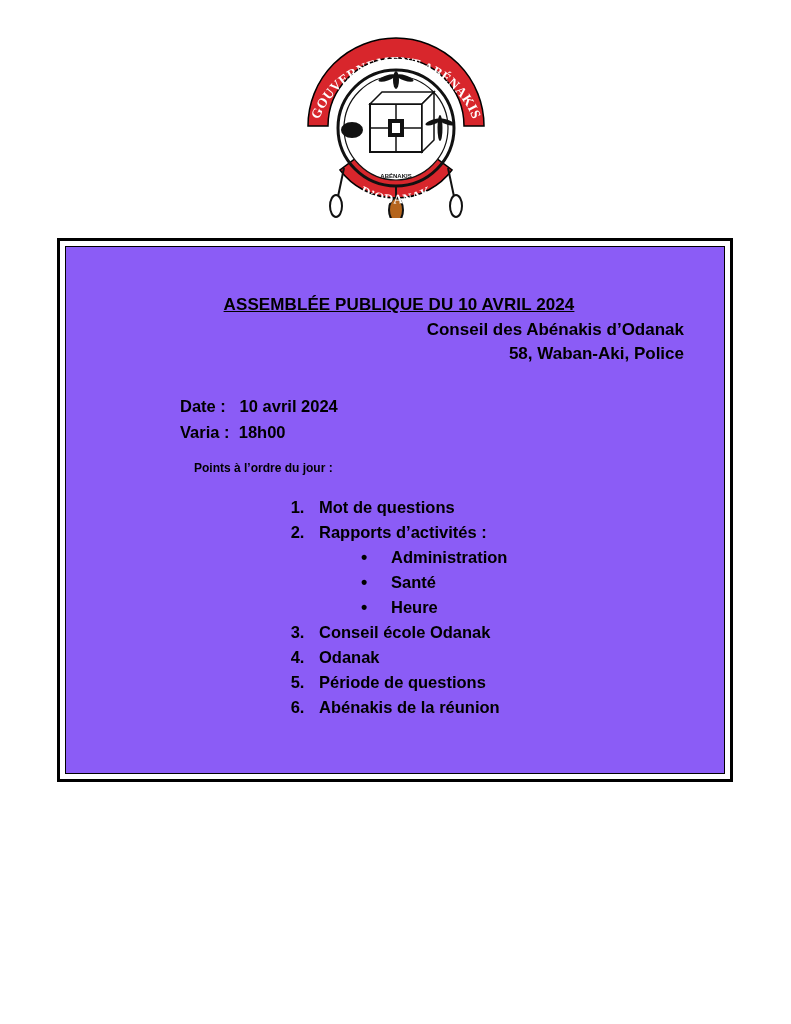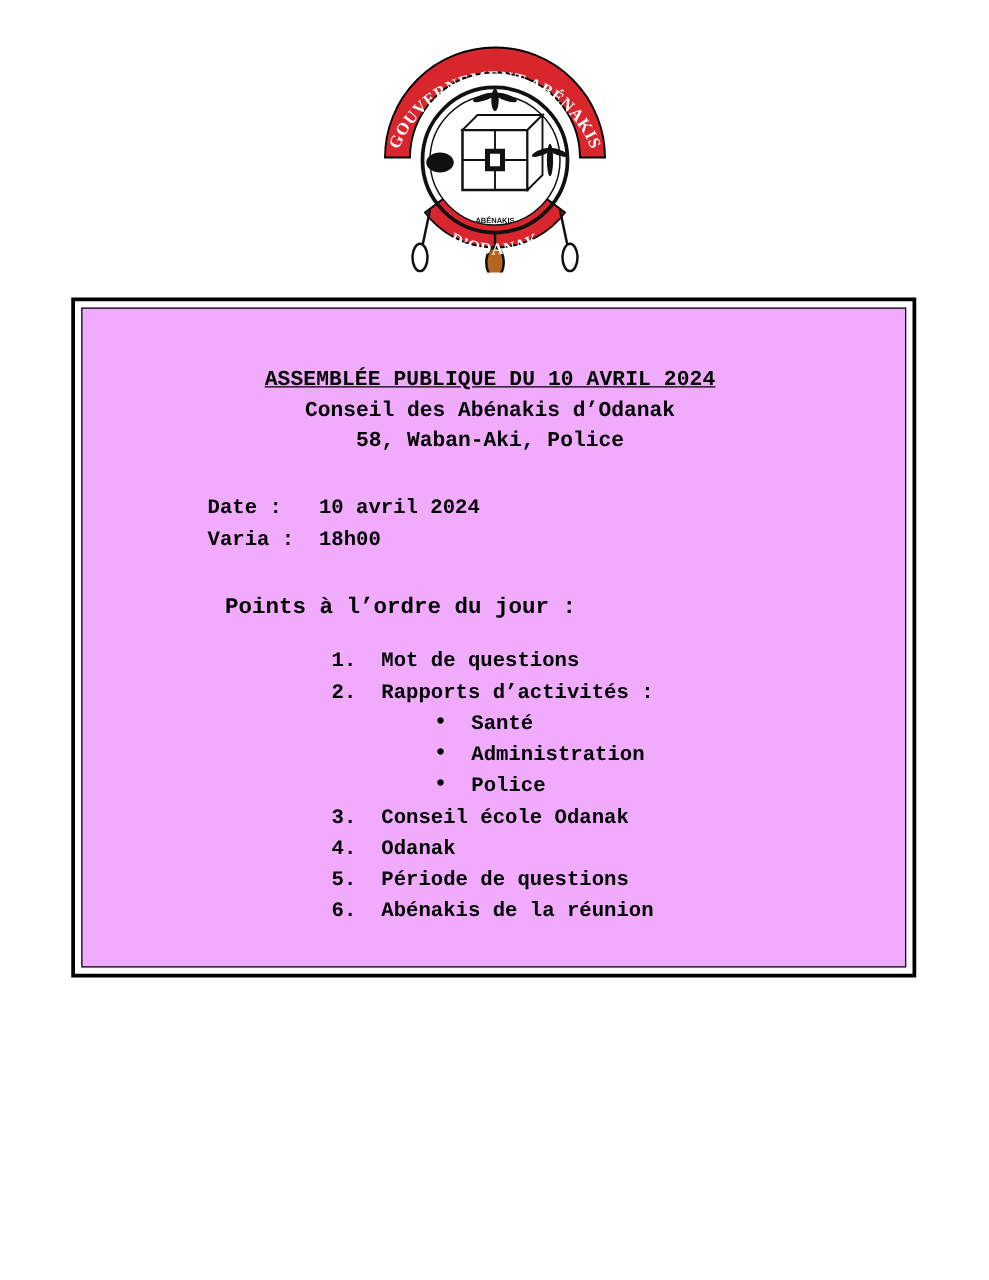--- a/index.html
+++ b/index.html
@@ -41,56 +41,55 @@
     background: #ffffff;
     box-sizing: border-box;
   }
   .doc-inner {
     position: absolute;
     left: 5px;
     top: 5px;
     right: 5px;
     bottom: 5px;
     border: 1px solid #000000;
-    background: #f0abfc;
+    background: #8b5cf6;
     box-sizing: border-box;
-    padding: 46px 40px 20px 34px;
-    font-family: Liberation Mono, monospace;
+    padding: 46px 40px 20px 48px;
   }
 
   .title {
     text-align: center;
     font-weight: bold;
     font-size: 17px;
     text-decoration: underline;
     letter-spacing: 0.1px;
     line-height: 1.45;
   }
   .subtitle {
-    text-align: center;
+    text-align: right;
     font-weight: bold;
     font-size: 17px;
     line-height: 1.45;
   }
 
   .meta {
     margin-top: 26px;
     margin-left: 66px;
     font-weight: bold;
     font-size: 16.5px;
     line-height: 1.6;
   }
   .meta .label { display: inline-block; text-align: right; }
   .meta .value { display: inline-block; }
 
   .agenda-heading {
-    margin-top: 30px;
+    margin-top: 15px;
     margin-left: 80px;
     font-weight: bold;
-    font-size: 18px;
+    font-size: 12px;
   }
 
   ol.agenda {
     margin: 20px 0 0 0;
     padding-left: 195px;
     font-weight: bold;
     font-size: 16.5px;
     line-height: 1.52;
   }
   ol.agenda > li {
@@ -197,27 +196,27 @@
     <div class="agenda-heading">Points à l’ordre du jour :</div>
 
     <ol class="agenda">
       <li>
         <span>Mot de questions</span>
       </li>
       <li>
         <span>Rapports d’activités :</span>
         <ul class="sub">
           <li>
+            <span>Administration</span>
+          </li>
+          <li>
             <span>Santé</span>
           </li>
           <li>
-            <span>Administration</span>
-          </li>
-          <li>
-            <span>Police</span>
+            <span>Heure</span>
           </li>
         </ul>
       </li>
       <li>
         <span>Conseil école Odanak</span>
       </li>
       <li>
         <span>Odanak</span>
       </li>
       <li>

